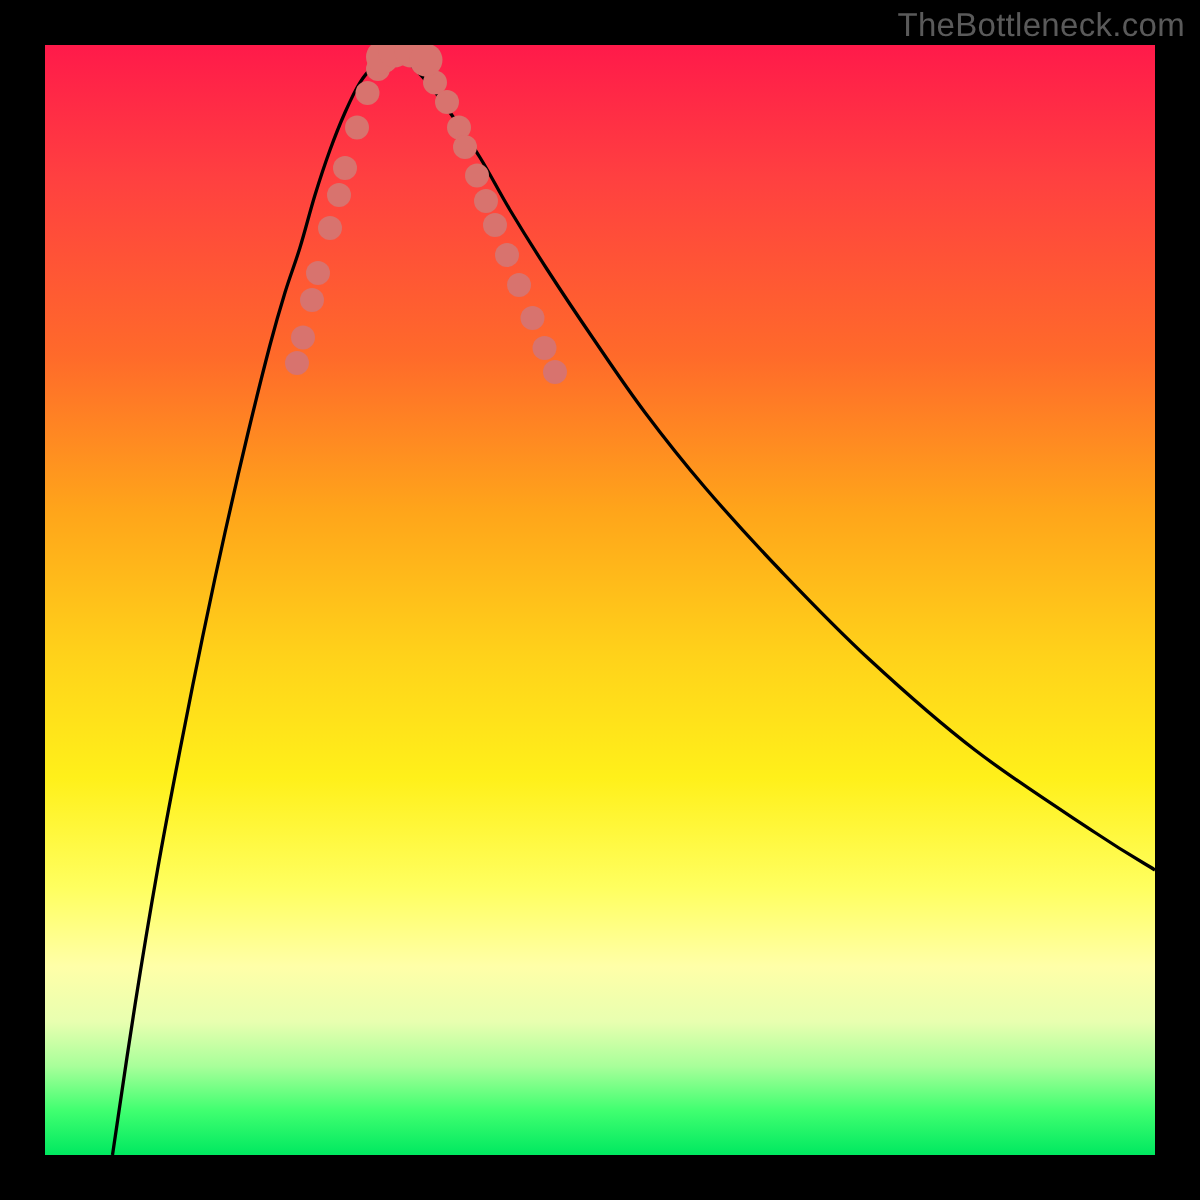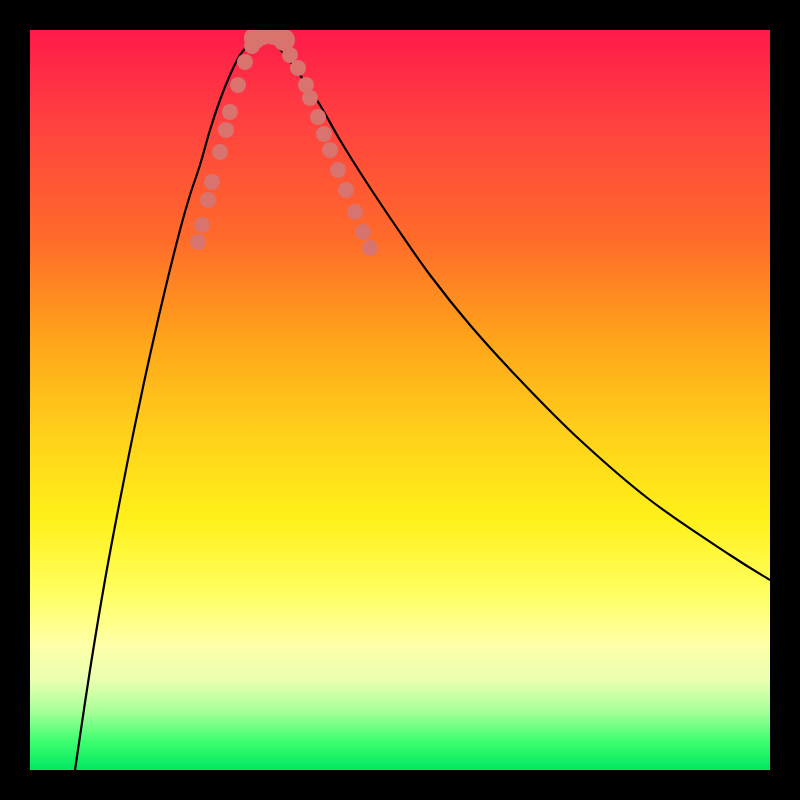--- a/index.html
+++ b/index.html
@@ -44,20 +44,21 @@
     position: absolute;
     left: 0; top: 0;
     width: 740px;
     height: 740px;
   }
 </style>
 </head>
 <body>
 
 <div class="frame">
+  <div class="watermark">TheBottleneck.com</div>
   <div class="plot">
     <svg class="curves" viewBox="0 0 740 740" preserveAspectRatio="none">
       <g id="curve-layer">
           <path d="M 45 740 C 47.7 722, 54.6 674.2, 60 640 C 65.4 605.8, 69.6 580.6, 75 550 C 80.4 519.4, 84.6 497.9, 90 470 C 95.4 442.1, 99.6 421.1, 105 395 C 110.4 368.9, 114.6 349.3, 120 325 C 125.4 300.7, 129.6 282.5, 135 260 C 140.4 237.5, 145.5 217.1, 150 200 C 154.5 182.9, 156.4 176.7, 160 165 C 163.6 153.3, 166.4 146.7, 170 135 C 173.6 123.3, 176.4 111.7, 180 100 C 183.6 88.3, 186.4 79.9, 190 70 C 193.6 60.1, 196.4 53.1, 200 45 C 203.6 36.9, 206.4 30.759999999999998, 210 25 C 213.6 19.240000000000002, 216.4 16.6, 220 13 C 223.6 9.4, 228.2 6.4399999999999995, 230 5" fill="none" stroke="#000000" stroke-width="2.2"></path>
           <path d="M 230 5 C 231.8 5.9, 235.5 6.4, 240 10 C 244.5 13.6, 249.6 18.7, 255 25 C 260.4 31.3, 263.7 36, 270 45 C 276.3 54, 282.8 63.3, 290 75 C 297.2 86.7, 301.9 96.5, 310 110 C 318.1 123.5, 325.1 134.7, 335 150 C 344.9 165.3, 353.3 177.9, 365 195 C 376.7 212.1, 386.5 227, 400 245 C 413.5 263, 423.8 276.1, 440 295 C 456.2 313.9, 470.2 329.3, 490 350 C 509.8 370.7, 526.6 388.4, 550 410 C 573.4 431.6, 593 449.3, 620 470 C 647 490.7, 678.4 510.6, 700 525 C 721.6 539.4, 732.8 545.5, 740 550" fill="none" stroke="#000000" stroke-width="2.2"></path>
         </g>
       <g id="dot-layer">
           <circle cx="168" cy="212" r="8" fill="#d8736e"></circle>
           <circle cx="172" cy="195" r="8" fill="#d8736e"></circle>
           <circle cx="178" cy="170" r="8" fill="#d8736e"></circle>

